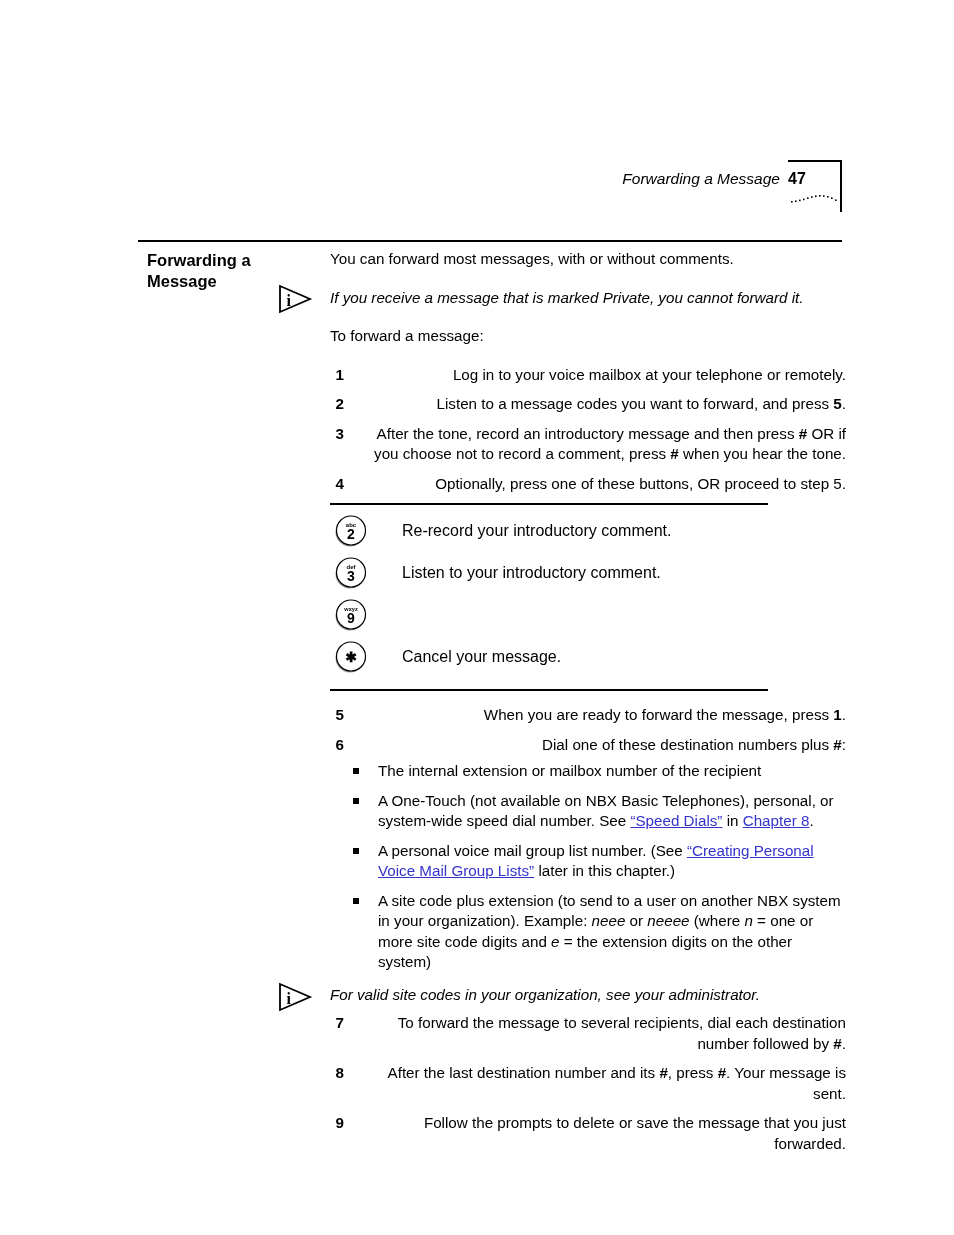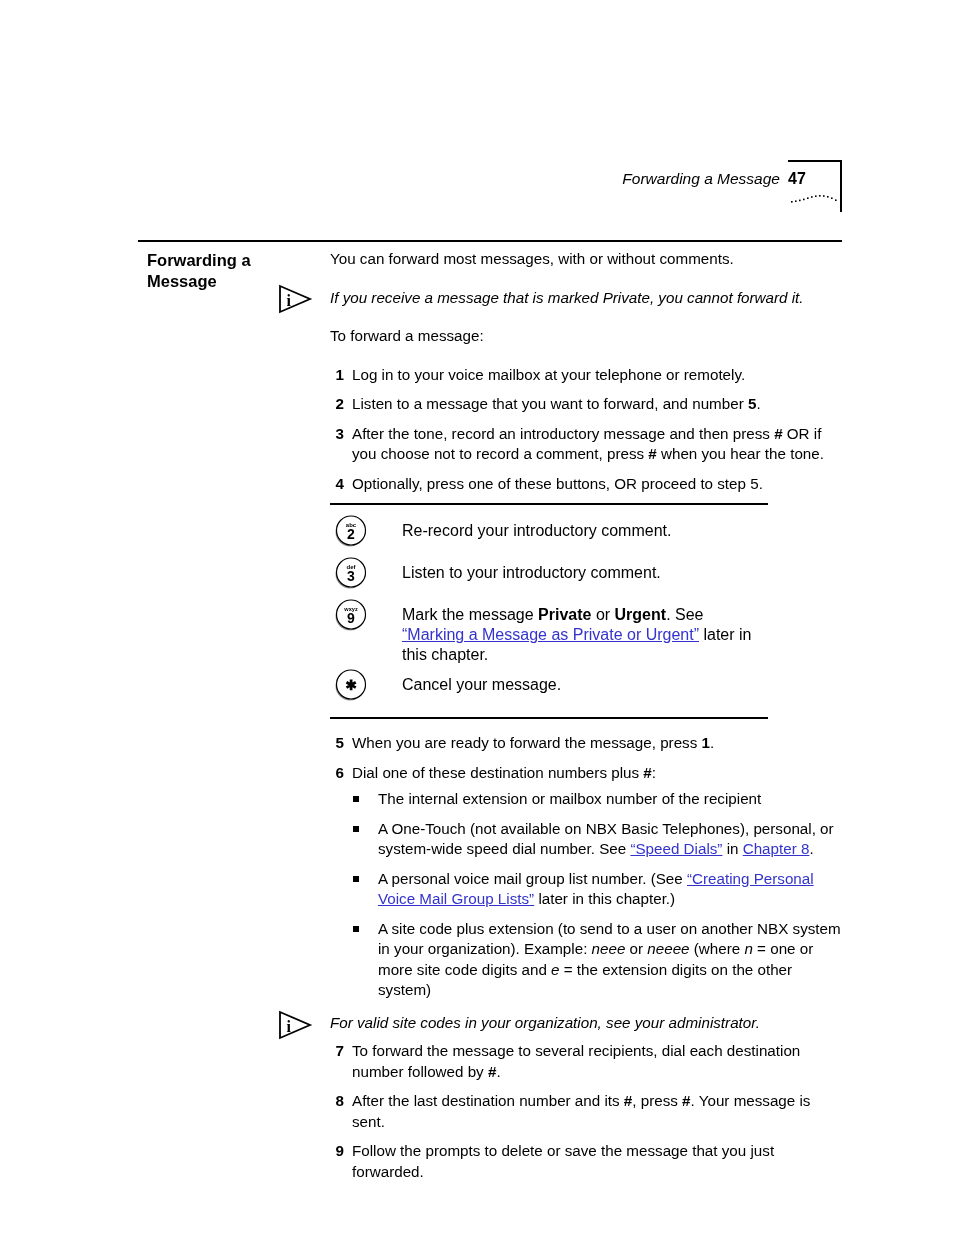--- a/index.html
+++ b/index.html
@@ -127,21 +127,21 @@
     margin-bottom: 9px;
   }
   .step .num {
     position: absolute;
     left: 0;
     top: 0;
     width: 14px;
     text-align: right;
     font-weight: bold;
   }
-  .step-body { display: block; }
+  .step-body { display: block; text-align: right; }
 
   
   .bullets {
     list-style: none;
     margin: 6px 0 0 0;
     padding: 0;
   }
   .bullet {
     position: relative;
     padding-left: 26px;
@@ -256,21 +256,21 @@
 
   <ol class="steps">
 
     <li class="step">
       <span class="num">1</span>
       <span class="step-body">Log in to your voice mailbox at your telephone or remotely.</span>
     </li>
 
     <li class="step">
       <span class="num">2</span>
-      <span class="step-body"><span>Listen to a message that you want to forward, and number </span><b class="k">5</b><span>.</span></span>
+      <span class="step-body"><span>Listen to a message codes you want to forward, and press </span><b class="k">5</b><span>.</span></span>
     </li>
 
     <li class="step">
       <span class="num">3</span>
       <span class="step-body"><span>After the tone, record an introductory message and then press </span><b class="k">#</b><span> OR if you choose not to record a comment, press </span><b class="k">#</b><span> when you hear the tone.</span></span>
     </li>
 
     <li class="step">
       <span class="num">4</span>
       <span class="step-body">Optionally, press one of these buttons, OR proceed to step 5.</span>
@@ -311,21 +311,20 @@
       <div class="key-cell-icon">
         <div class="phone-key">
           <svg width="34" height="34" viewBox="0 0 34 34">
             <ellipse cx="16" cy="18" rx="14.5" ry="14.5" fill="#9a9a9a"></ellipse>
             <ellipse cx="17" cy="16.5" rx="14.5" ry="14.5" fill="#ffffff" stroke="#000000" stroke-width="1.2"></ellipse>
             <text x="17" y="12.5" text-anchor="middle" font-family="Liberation Sans, sans-serif" font-size="5.6" font-weight="bold" fill="#000">wxyz</text>
             <text x="17" y="25" text-anchor="middle" font-family="Liberation Sans, sans-serif" font-size="14" font-weight="bold" fill="#000">9</text>
           </svg>
         </div>
       </div>
-      <div class="key-cell-text"><span>Mark the message </span><b class="k">Private</b><span> or </span><b class="k">Urgent</b><span>. See </span><a class="doclink" href="#">“Marking a Message as Private or Urgent”</a><span> later in this chapter.</span></div>
     </div>
 
     <div class="key-row">
       <div class="key-cell-icon">
         <div class="phone-key">
           <svg width="34" height="34" viewBox="0 0 34 34">
             <ellipse cx="16" cy="18" rx="14.5" ry="14.5" fill="#9a9a9a"></ellipse>
             <ellipse cx="17" cy="16.5" rx="14.5" ry="14.5" fill="#ffffff" stroke="#000000" stroke-width="1.2"></ellipse>
             <text x="17" y="22" text-anchor="middle" font-family="Liberation Sans, sans-serif" font-size="14" font-weight="bold" fill="#000">✱</text>
           </svg>

